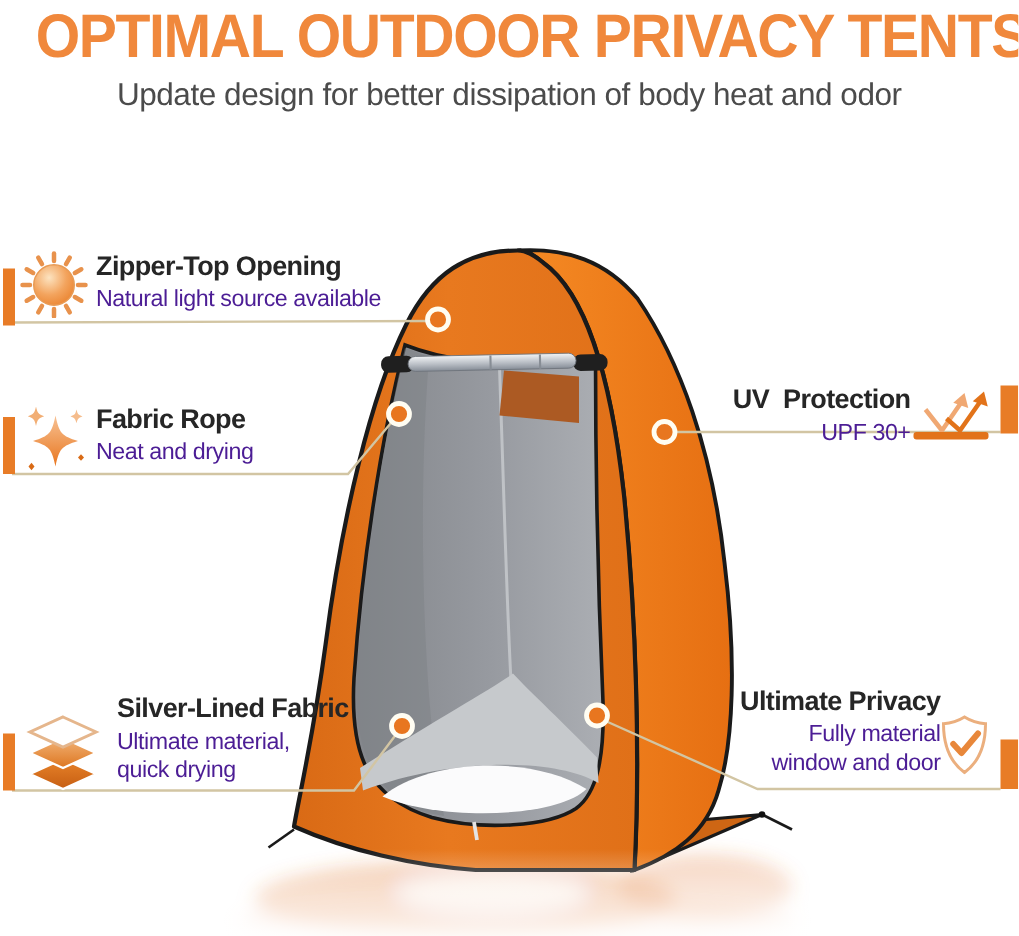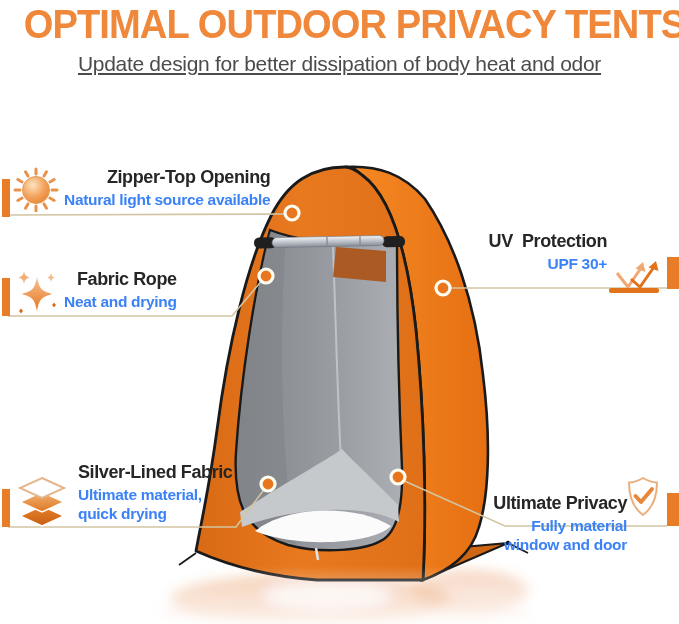--- a/index.html
+++ b/index.html
@@ -6,31 +6,31 @@
   .canvas{
     position:relative;width:679px;height:624px;overflow:hidden;background:#fff;
     font-family:"Liberation Sans",sans-serif;
   }
   .hdr{position:absolute;top:0;left:0;width:679px;text-align:center;}
   .hdr h1{
     margin:1px 0 0 0;font-size:41px;font-weight:bold;color:#F0883C;
     letter-spacing:-1px;transform:scaleX(.93);transform-origin:50% 50%;white-space:nowrap;
   }
   .hdr p{
-    margin:4px 0 0 0;font-size:21px;color:#4b4b4b;letter-spacing:-.3px;white-space:nowrap;text-decoration:underline;
+    margin:4px 0 0 0;font-size:21px;color:#4b4b4b;letter-spacing:-.3px;white-space:nowrap;
   }
   .stage-svg{position:absolute;left:0;top:0;}
   .callout{position:absolute;}
   .f-title{
     font-size:18px;font-weight:bold;color:#262626;letter-spacing:-.4px;
-    line-height:1.1;white-space:pre-wrap;text-align:right;
+    line-height:1.1;white-space:pre-wrap;
   }
   .f-desc{
-    margin-top:3px;font-size:15.5px;color:#3b82f6;letter-spacing:-.3px;
-    line-height:1.22;white-space:pre-wrap;font-weight:bold;
+    margin-top:3px;font-size:15.5px;color:#4c1d95;letter-spacing:-.3px;
+    line-height:1.22;white-space:pre-wrap;
   }
   .alignR{text-align:right;}
   .icon{position:absolute;}
   .icon svg{display:block;}
 </style>
 </head>
 <body>
 
 <div class="canvas">
 
@@ -229,30 +229,30 @@
   <div class="callout" style="left:64px;top:168px;">
     <div class="f-title">Zipper-Top Opening</div>
     <div class="f-desc">Natural light source available</div>
   </div>
 
   <div class="callout" style="left:64px;top:270px;">
     <div class="f-title">Fabric Rope</div>
     <div class="f-desc">Neat and drying</div>
   </div>
 
-  <div class="callout alignR" style="right:72px;top:232px;">
+  <div class="callout alignR" style="right:72px;top:257px;">
     <div class="f-title">UV  Protection</div>
     <div class="f-desc">UPF 30+</div>
   </div>
 
   <div class="callout" style="left:78px;top:463px;">
     <div class="f-title">Silver-Lined Fabric</div>
     <div class="f-desc">Ultimate material,
 quick drying</div>
   </div>
 
-  <div class="callout alignR" style="right:52px;top:458px;margin-top:36px;">
+  <div class="callout alignR" style="right:52px;top:458px;">
     <div class="f-title">Ultimate Privacy</div>
     <div class="f-desc">Fully material
 window and door</div>
   </div>
 
 </div>
 
 </body></html>

